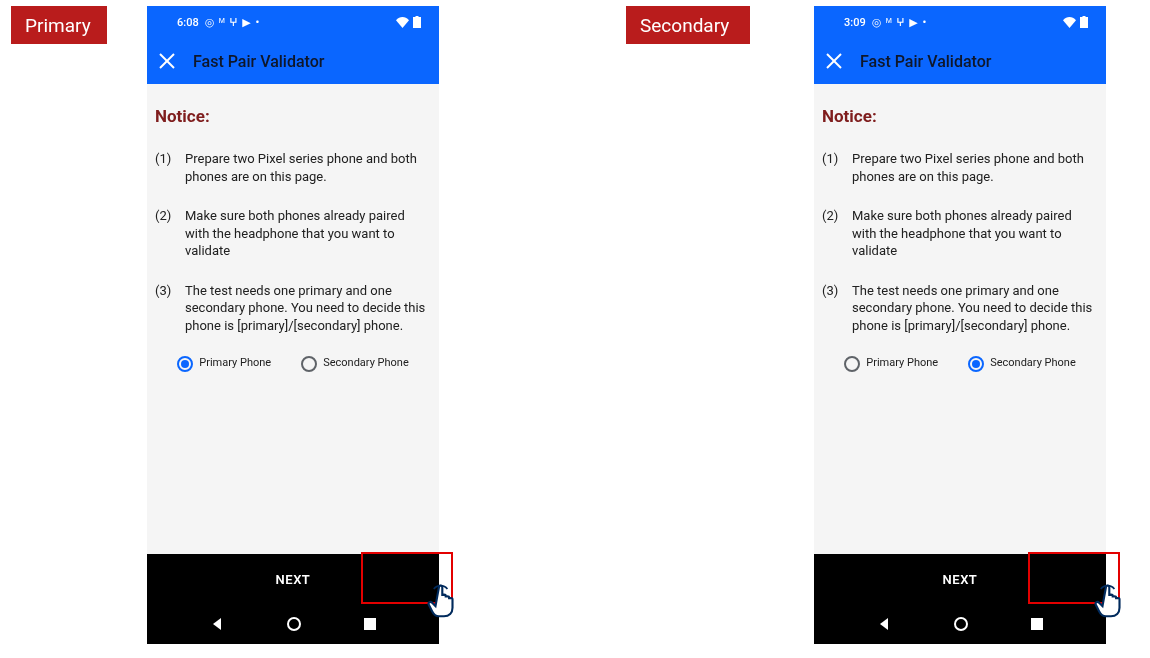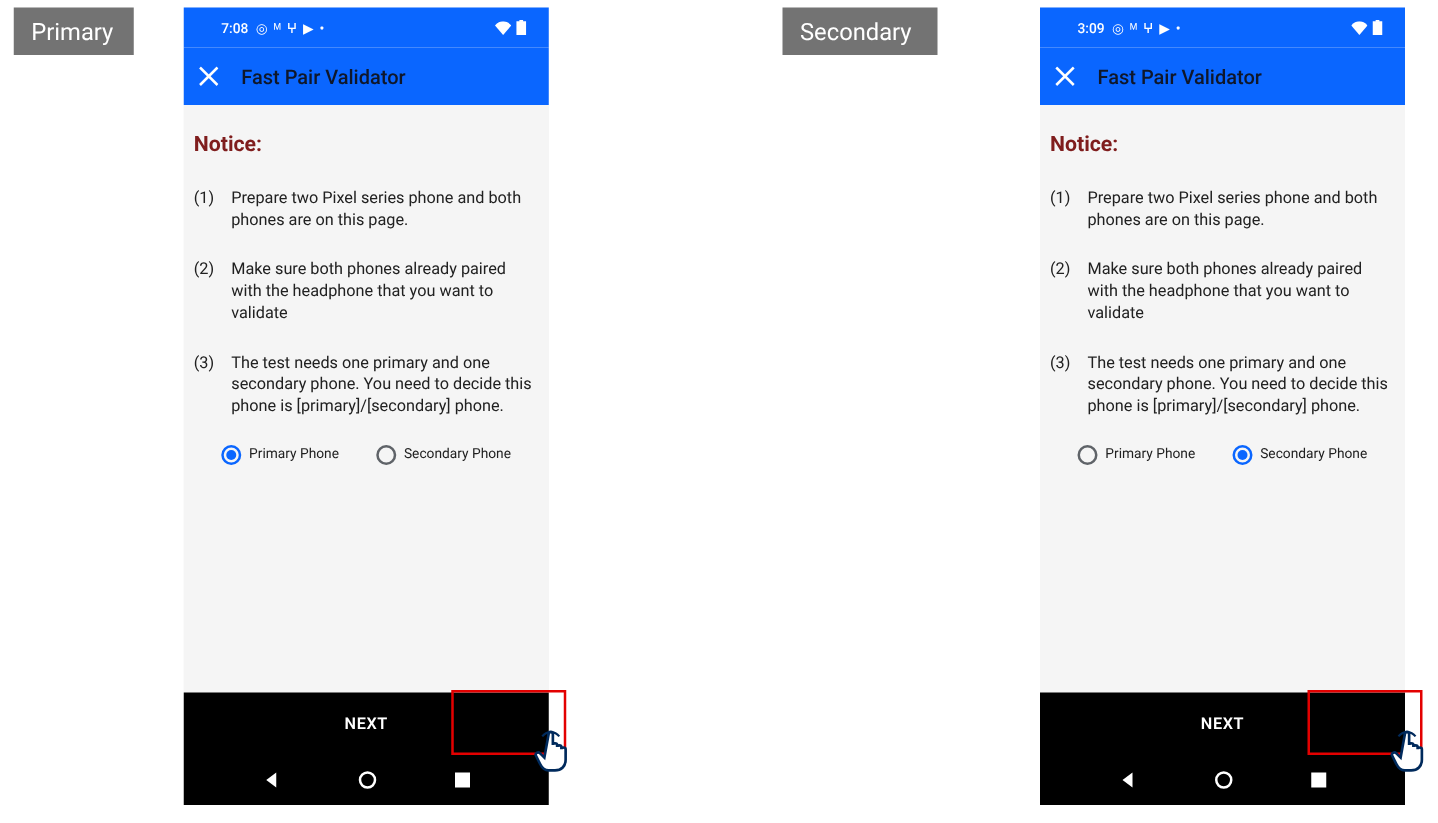--- a/index.html
+++ b/index.html
@@ -9,27 +9,27 @@
     font-family: Roboto, "Helvetica Neue", Arial, sans-serif;
     background: #ffffff;
     position: relative;
   }
   .phone-wrap {
     position: absolute;
     width: 292px;
     top: 6px;
   }
   .phone-wrap.left { left: 147px; }
-  .phone-wrap.right { left: 832px; }
+  .phone-wrap.right { left: 814px; }
 
   .device-label {
     position: absolute;
     top: 6px;
     height: 38px;
-    background: #737373;
+    background: #b91c1c;
     color: #ffffff;
     font-size: 19px;
     display: flex;
     align-items: center;
     padding: 0 14px;
     font-weight: 400;
   }
   .device-label.left { left: 11px; width: 96px; }
   .device-label.right { left: 626px; width: 124px; }
 
@@ -173,21 +173,21 @@
 </div>
 
 <div class="device-label right">
   <span>Secondary</span>
 </div>
 
 <div class="phone-wrap left">
   <div class="phone">
     <div class="status-bar">
       <div class="status-left">
-        <span>7:08</span>
+        <span>6:08</span>
         <span class="status-icons">◎ ᴹ ⵖ ▶ •</span>
       </div>
       <div class="status-right">
         <svg width="13" height="11" viewBox="0 0 24 20">
             <path fill="#fff" d="M12 20 L0 6 C7 -2 17 -2 24 6 Z"></path>
           </svg>
         <svg width="8" height="12" viewBox="0 0 8 12">
             <rect x="0" y="1" width="8" height="11" fill="#fff"></rect>
             <rect x="2.5" y="0" width="3" height="1.5" fill="#fff"></rect>
           </svg>

